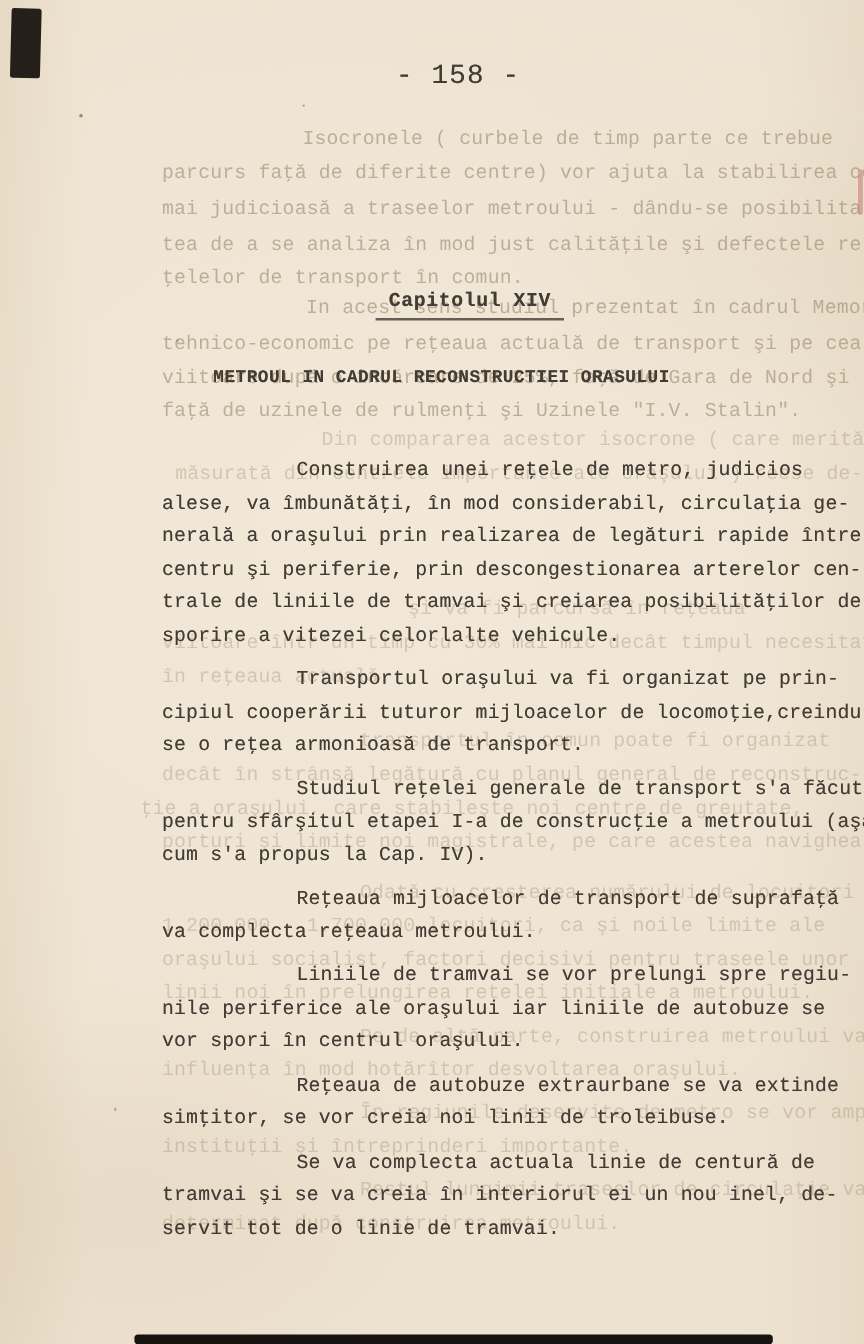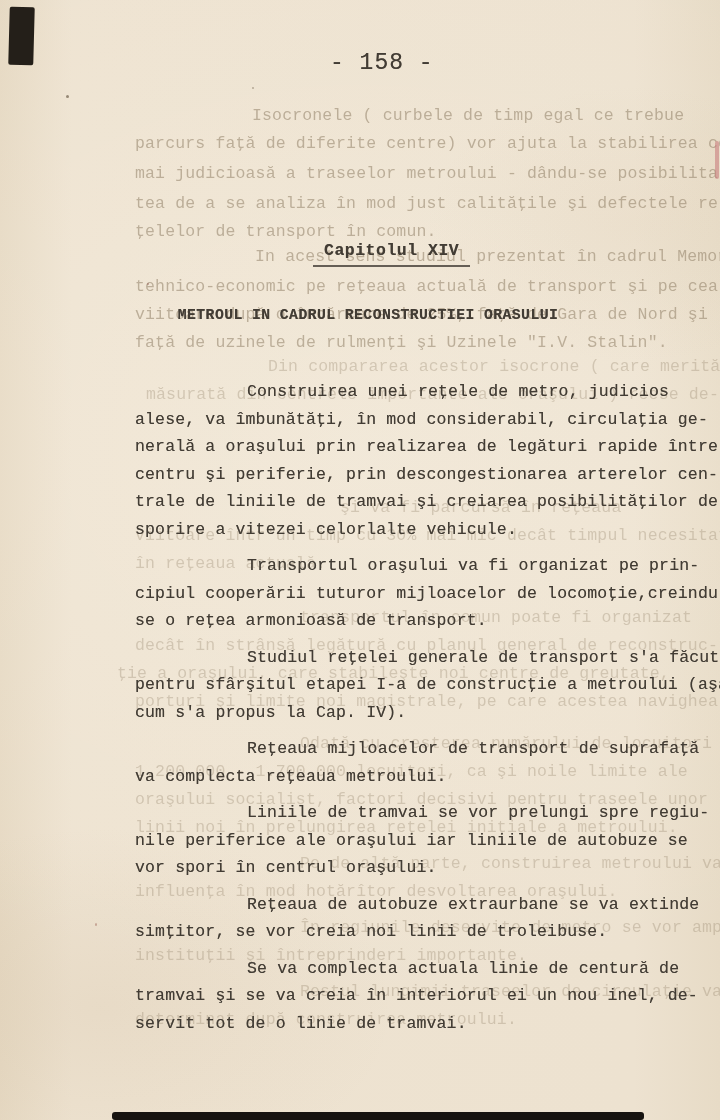--- a/index.html
+++ b/index.html
@@ -48,21 +48,21 @@
   .speck.s2{left:147px;top:283px;width:2px;height:2px;background:rgba(150,90,80,0.5);}
   .speck.s3{left:95px;top:923px;width:2px;height:3px;background:rgba(150,90,80,0.45);}
   .speck.s4{left:252px;top:87px;width:2px;height:2px;background:rgba(90,75,55,0.4);}
 </style>
 </head>
 <body>
 
 <div class="page">
 
   <div class="ghost-layer">
-      <div class="ghost soft" style="left: 252px; top: 106px;">Isocronele ( curbele de timp egal ce trebue</div>
+      <div class="ghost soft" style="left: 252px; top: 106px;">Isocronele ( curbele de timp parte ce trebue</div>
       <div class="ghost soft" style="left: 135px; top: 134px;">parcurs faţă de diferite centre) vor ajuta la stabilirea ce</div>
       <div class="ghost soft" style="left: 135px; top: 164px;">mai judicioasă a traseelor metroului - dându-se posibilita-</div>
       <div class="ghost soft" style="left: 135px; top: 194px;">tea de a se analiza în mod just calităţile şi defectele re-</div>
       <div class="ghost soft" style="left: 135px; top: 222px;">ţelelor de transport în comun.</div>
       <div class="ghost soft" style="left: 255px; top: 247px;">In acest sens studiul prezentat în cadrul Memoriului</div>
       <div class="ghost soft" style="left: 135px; top: 277px;">tehnico-economic pe reţeaua actuală de transport şi pe cea</div>
       <div class="ghost soft" style="left: 135px; top: 305px;">viitoare după o încărcare de 25%, faţă de Gara de Nord şi</div>
       <div class="ghost soft" style="left: 135px; top: 333px;">faţă de uzinele de rulmenţi şi Uzinele "I.V. Stalin".</div>
       <div class="ghost fainter" style="left: 268px; top: 357px;">Din compararea acestor isocrone ( care merită</div>
       <div class="ghost fainter" style="left: 135px; top: 385px; margin-left: 11px;">măsurată din centrele importante ale oraşului ) reese de-</div>

